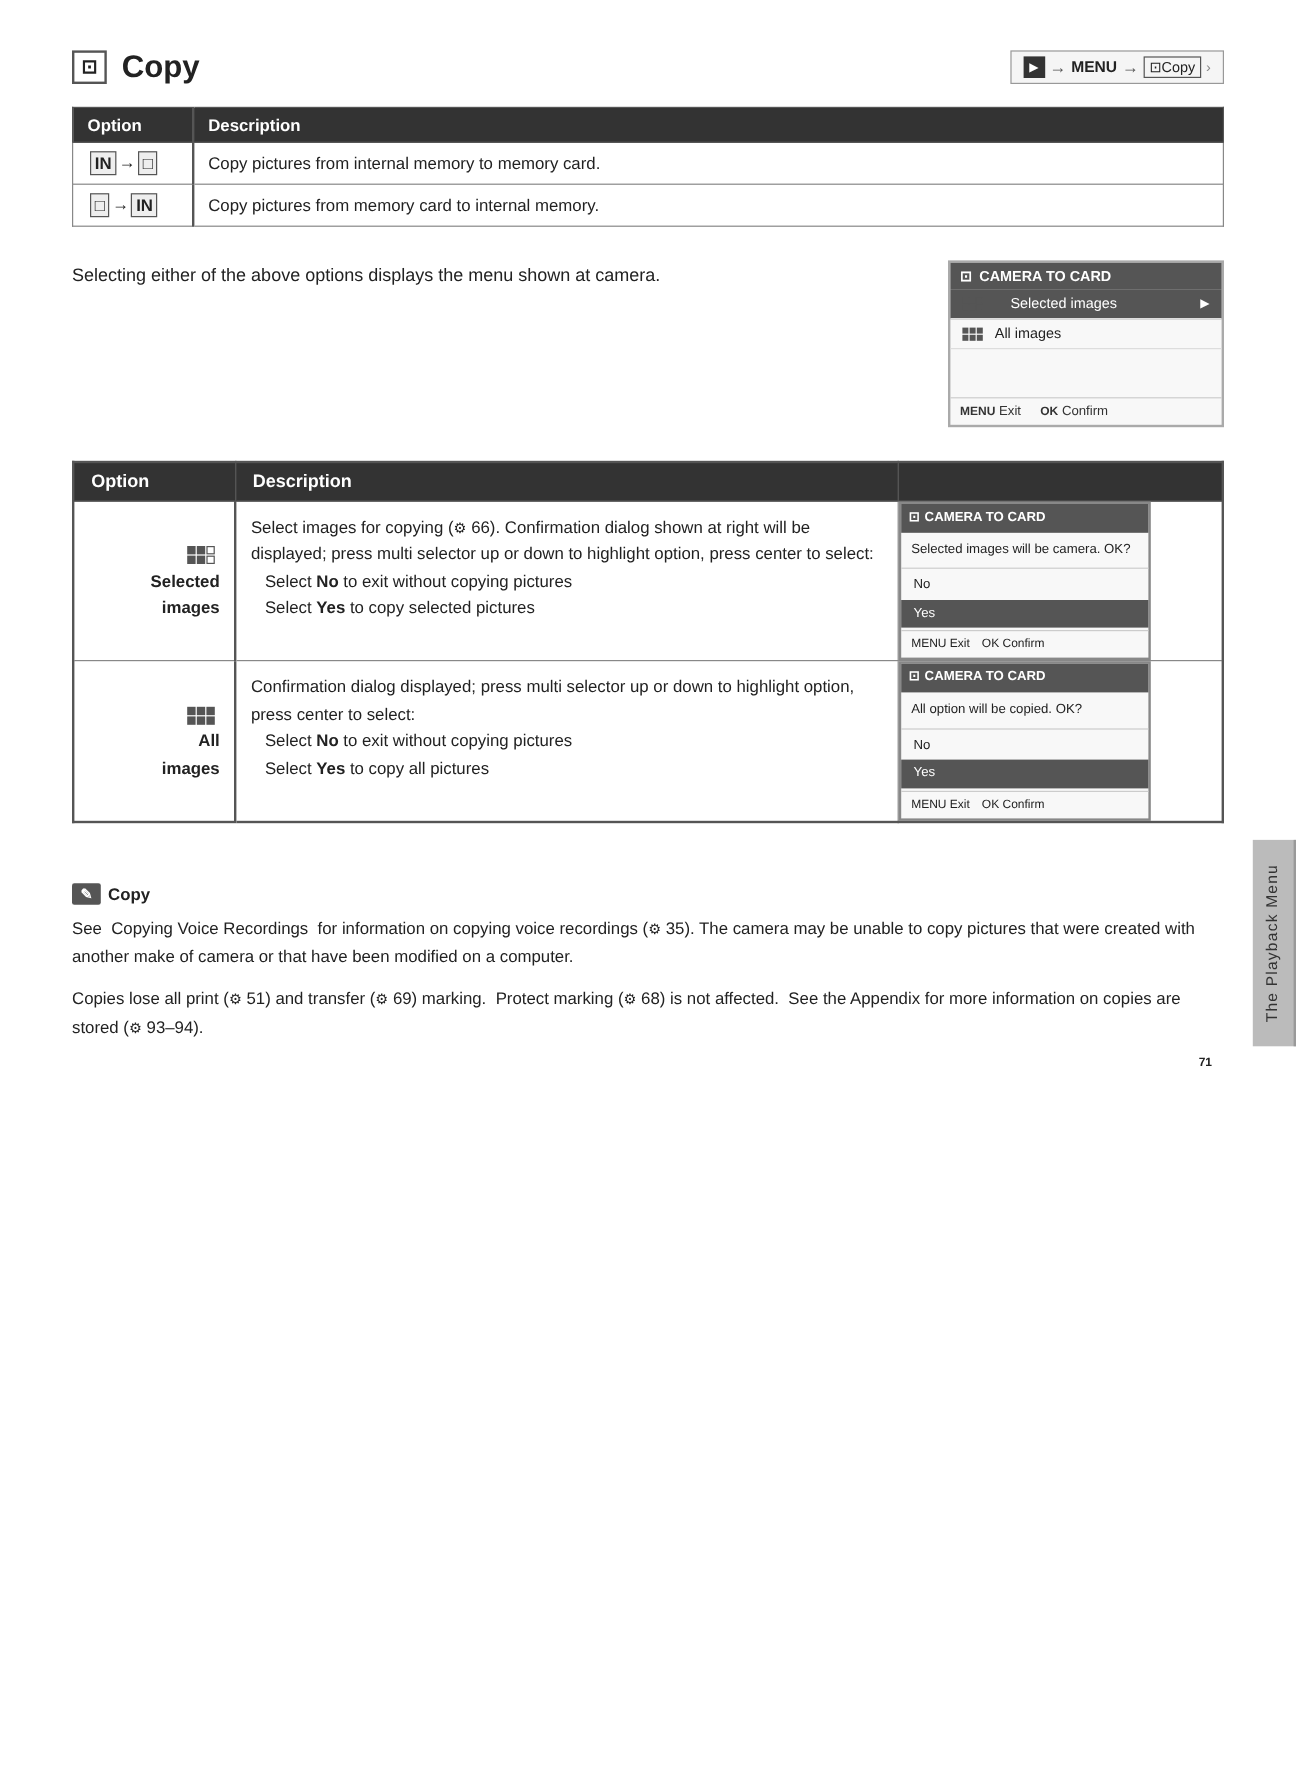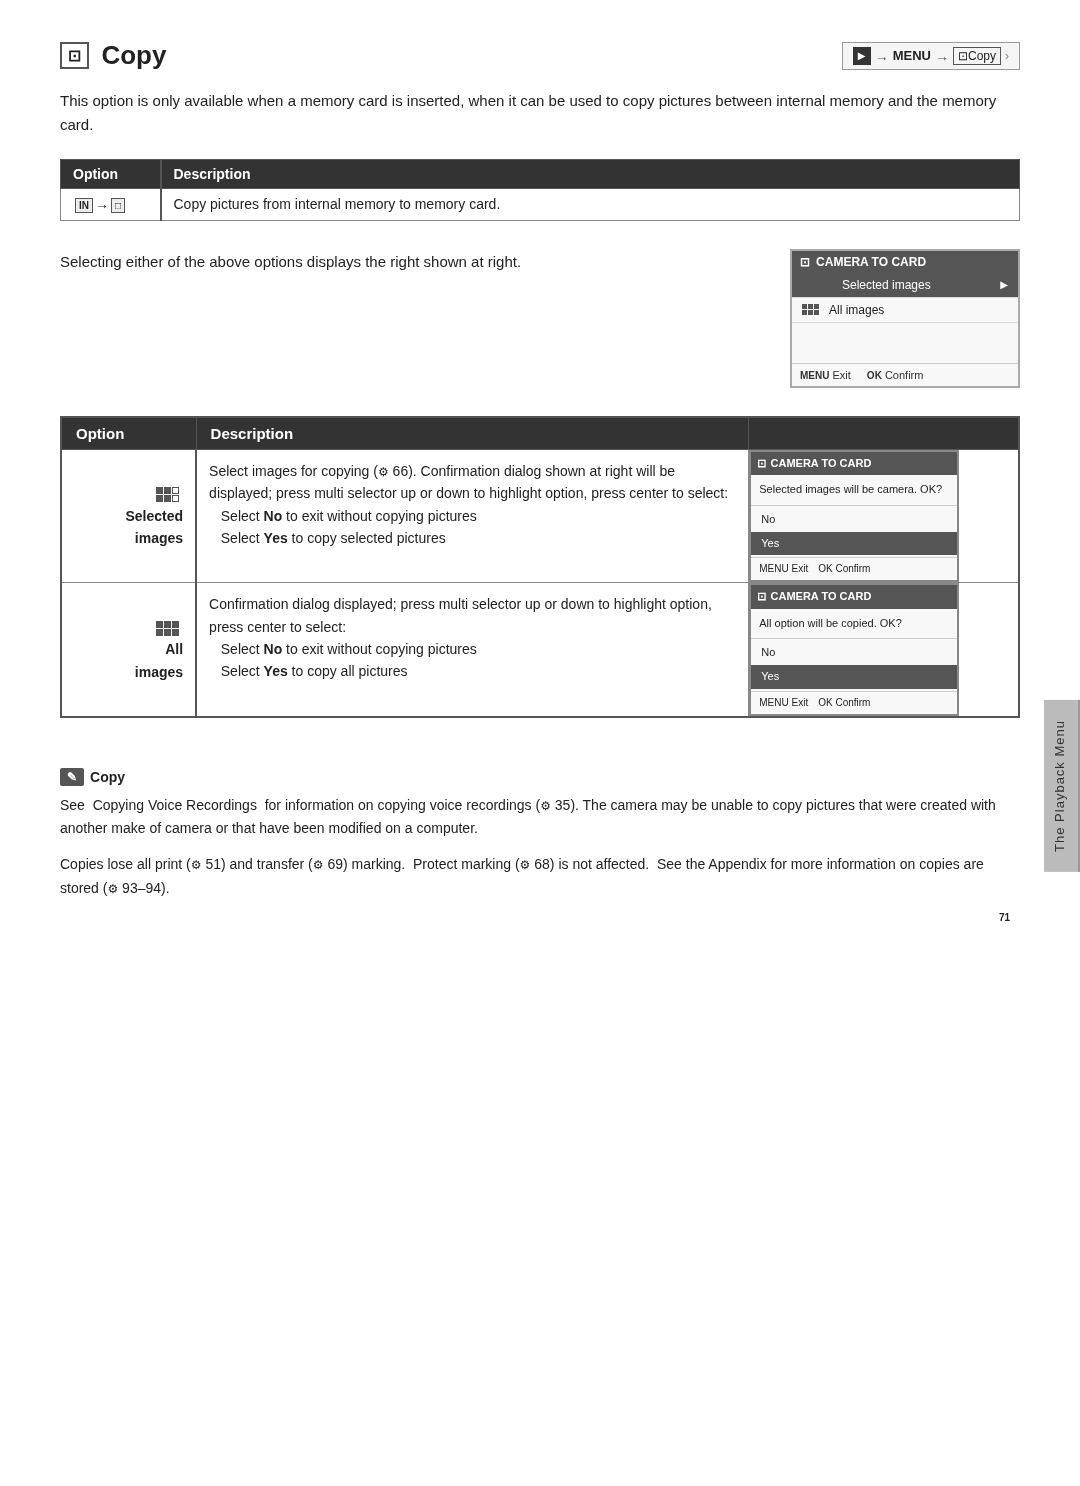--- a/index.html
+++ b/index.html
@@ -323,21 +323,21 @@
     .all-cell { background: #555; width: 5px; height: 5px; }
 
     .bold { font-weight: bold; }
 
     
     .mem-icon {
       display: inline-flex;
       align-items: center;
       justify-content: center;
       border: 1.5px solid #555;
-      font-size: 10px;
+      font-size: 14px;
       padding: 1px 3px;
       margin: 0 2px;
       vertical-align: middle;
       background: #eee;
     }
   </style>
 </head>
 <body>
 
 <div class="page">
@@ -350,42 +350,47 @@
     <div class="breadcrumb">
       <span class="play-btn">▶</span>
       <span class="arrow">→</span>
       <span class="menu-text">MENU</span>
       <span class="arrow">→</span>
       <span class="copy-label">⊡Copy</span>
       <span class="chevron">›</span>
     </div>
   </div>
 
-  <div class="intro-text">This option is only available when a memory card is inserted, when it can be used to copy pictures between internal memory and the memory card.</div>
 
   <table class="option-table">
     <thead>
       <tr>
         <th class="option-col">Option</th>
         <th>Description</th>
       </tr>
     </thead>
     <tbody>
       <tr>
         <td class="option-col">
           <span class="mem-icon">IN</span>→<span class="mem-icon">□</span>
         </td>
         <td>Copy pictures from internal memory to memory card.</td>
       </tr>
+      <tr>
+        <td class="option-col">
+          <span class="mem-icon">□</span>→<span class="mem-icon">IN</span>
+        </td>
+        <td>Copy pictures from memory card to internal memory.</td>
+      </tr>
     </tbody>
   </table>
 
   <div class="middle-section">
     <div class="middle-text">
-      <span>Selecting either of the above options displays the right shown at right.</span>
+      <span>Selecting either of the above options displays the menu shown at camera.</span>
     </div>
 
     <div class="camera-menu-box">
       <div class="camera-menu-header">
         <span>⊡</span>
         <span>CAMERA TO CARD</span>
       </div>
       <div class="camera-menu-item selected">
         <span class="grid-icon">
           <span class="grid-cell"></span>

